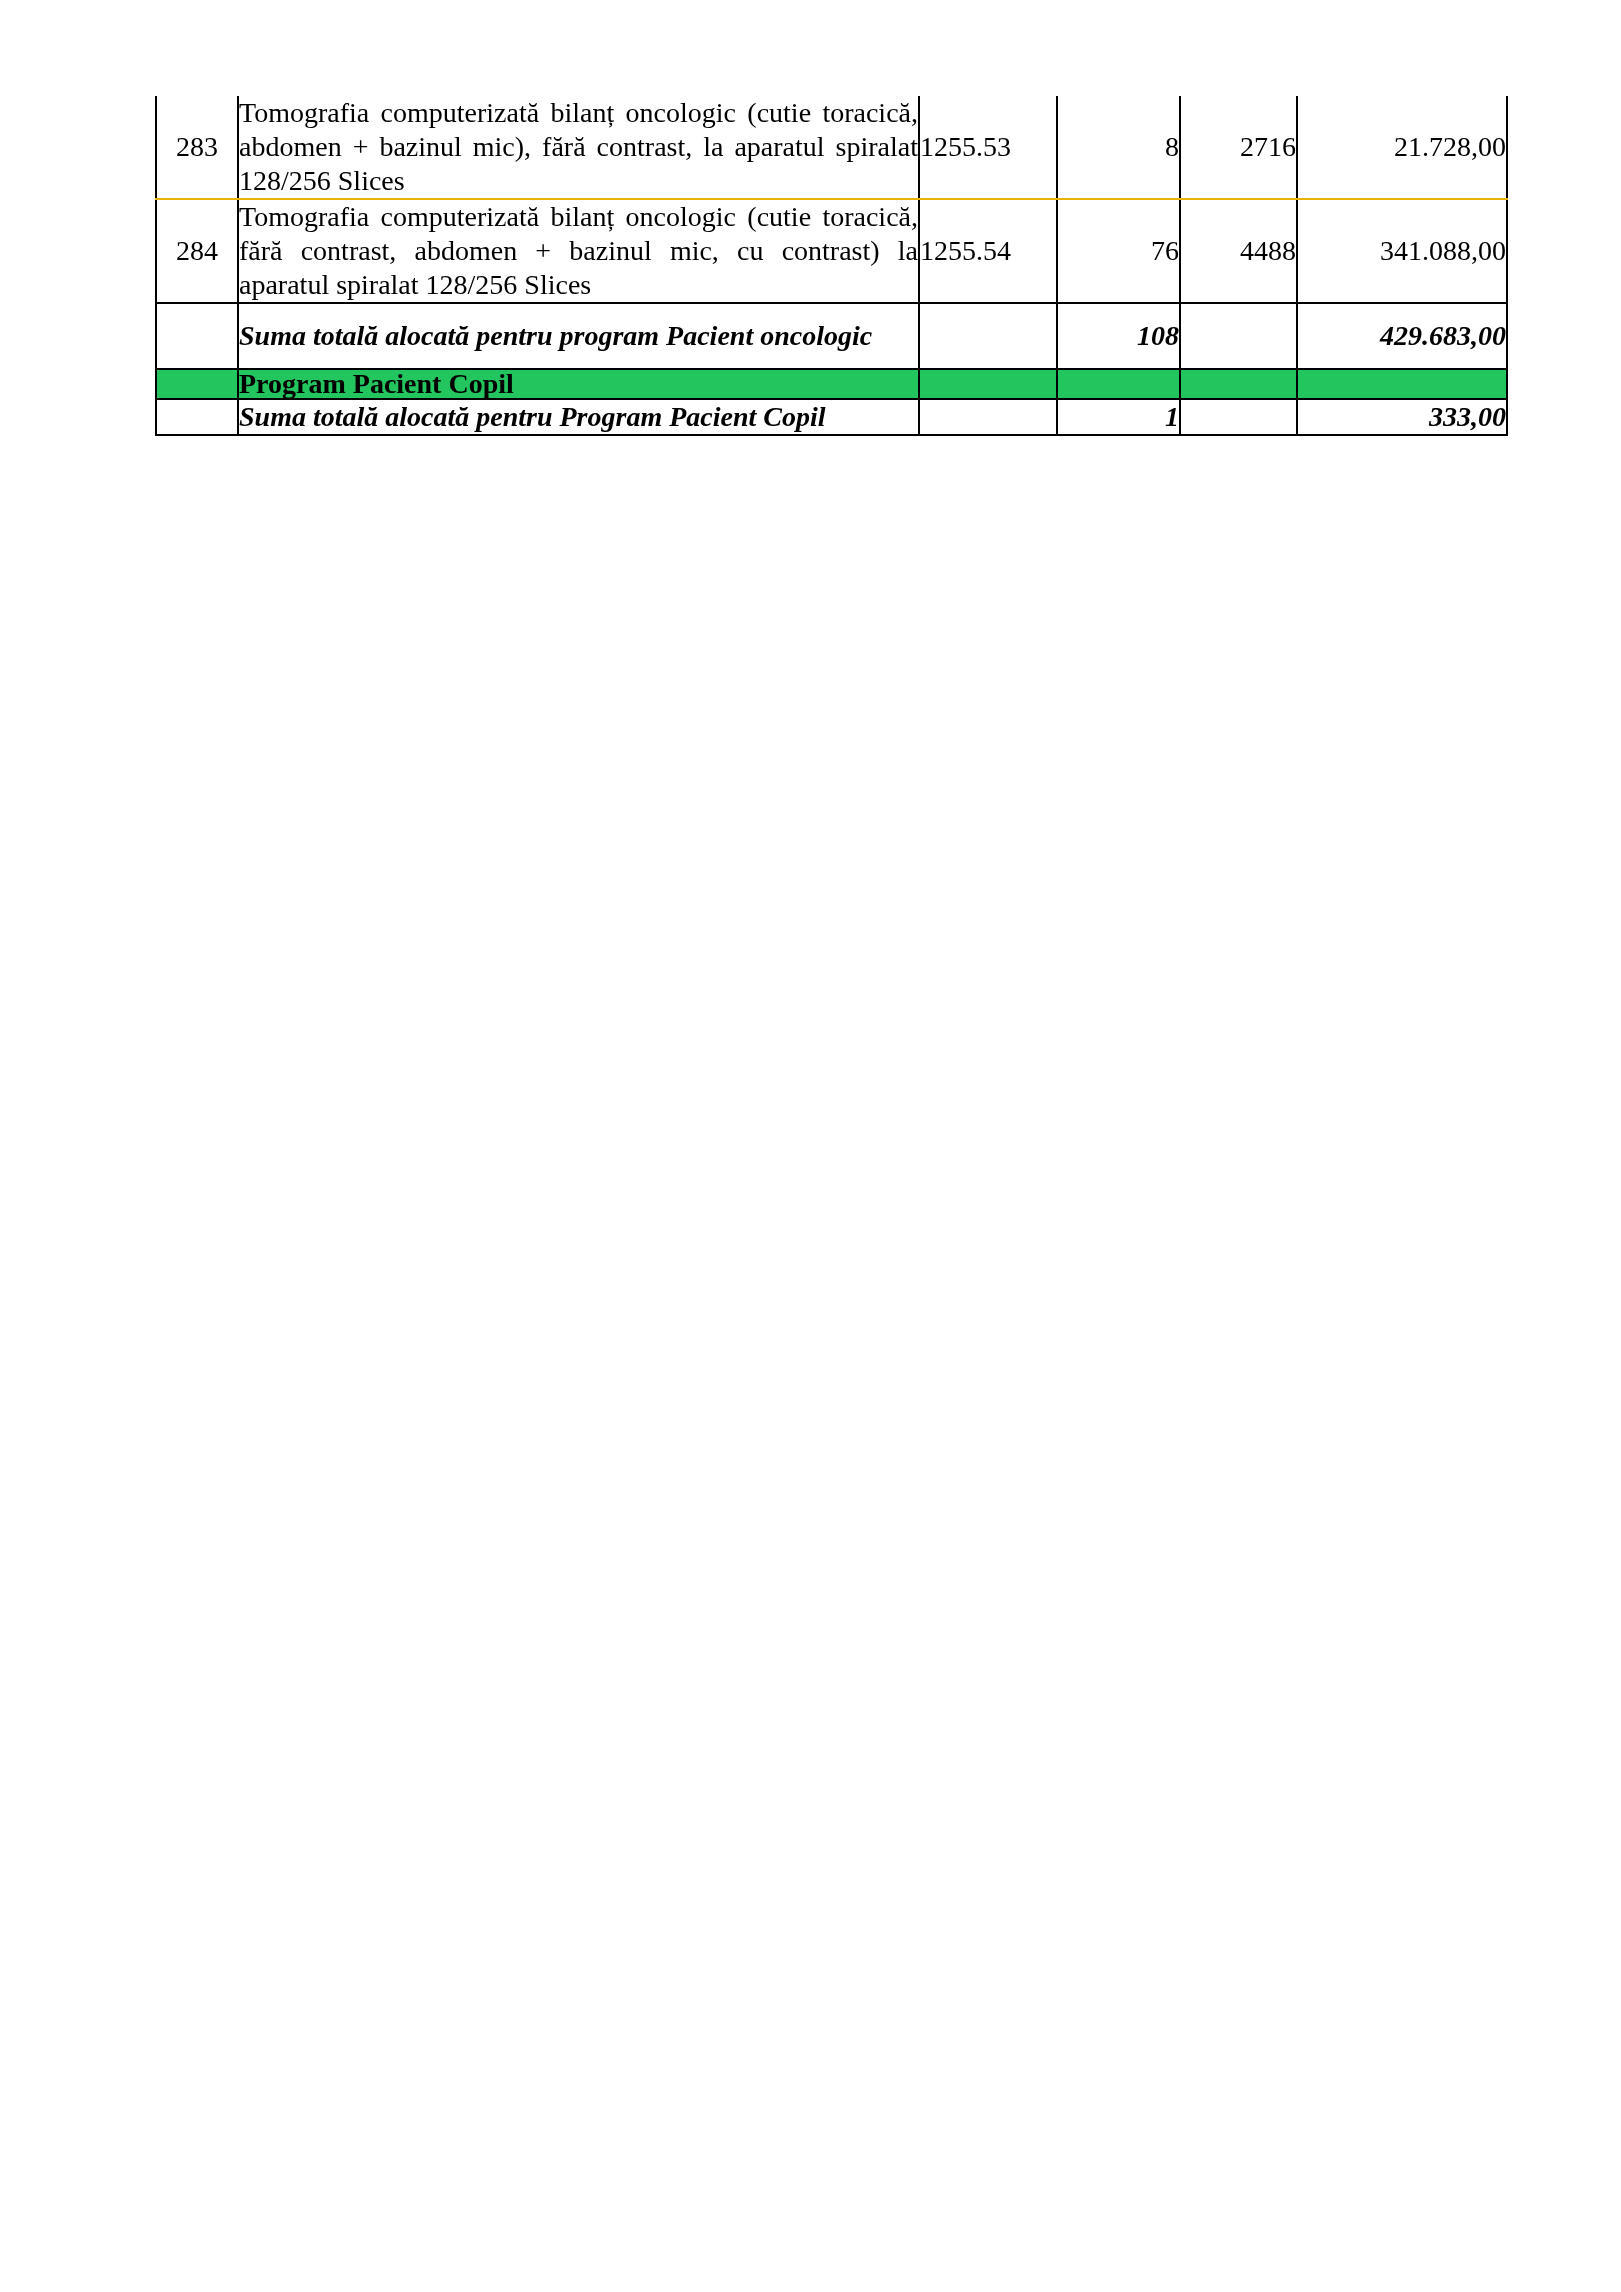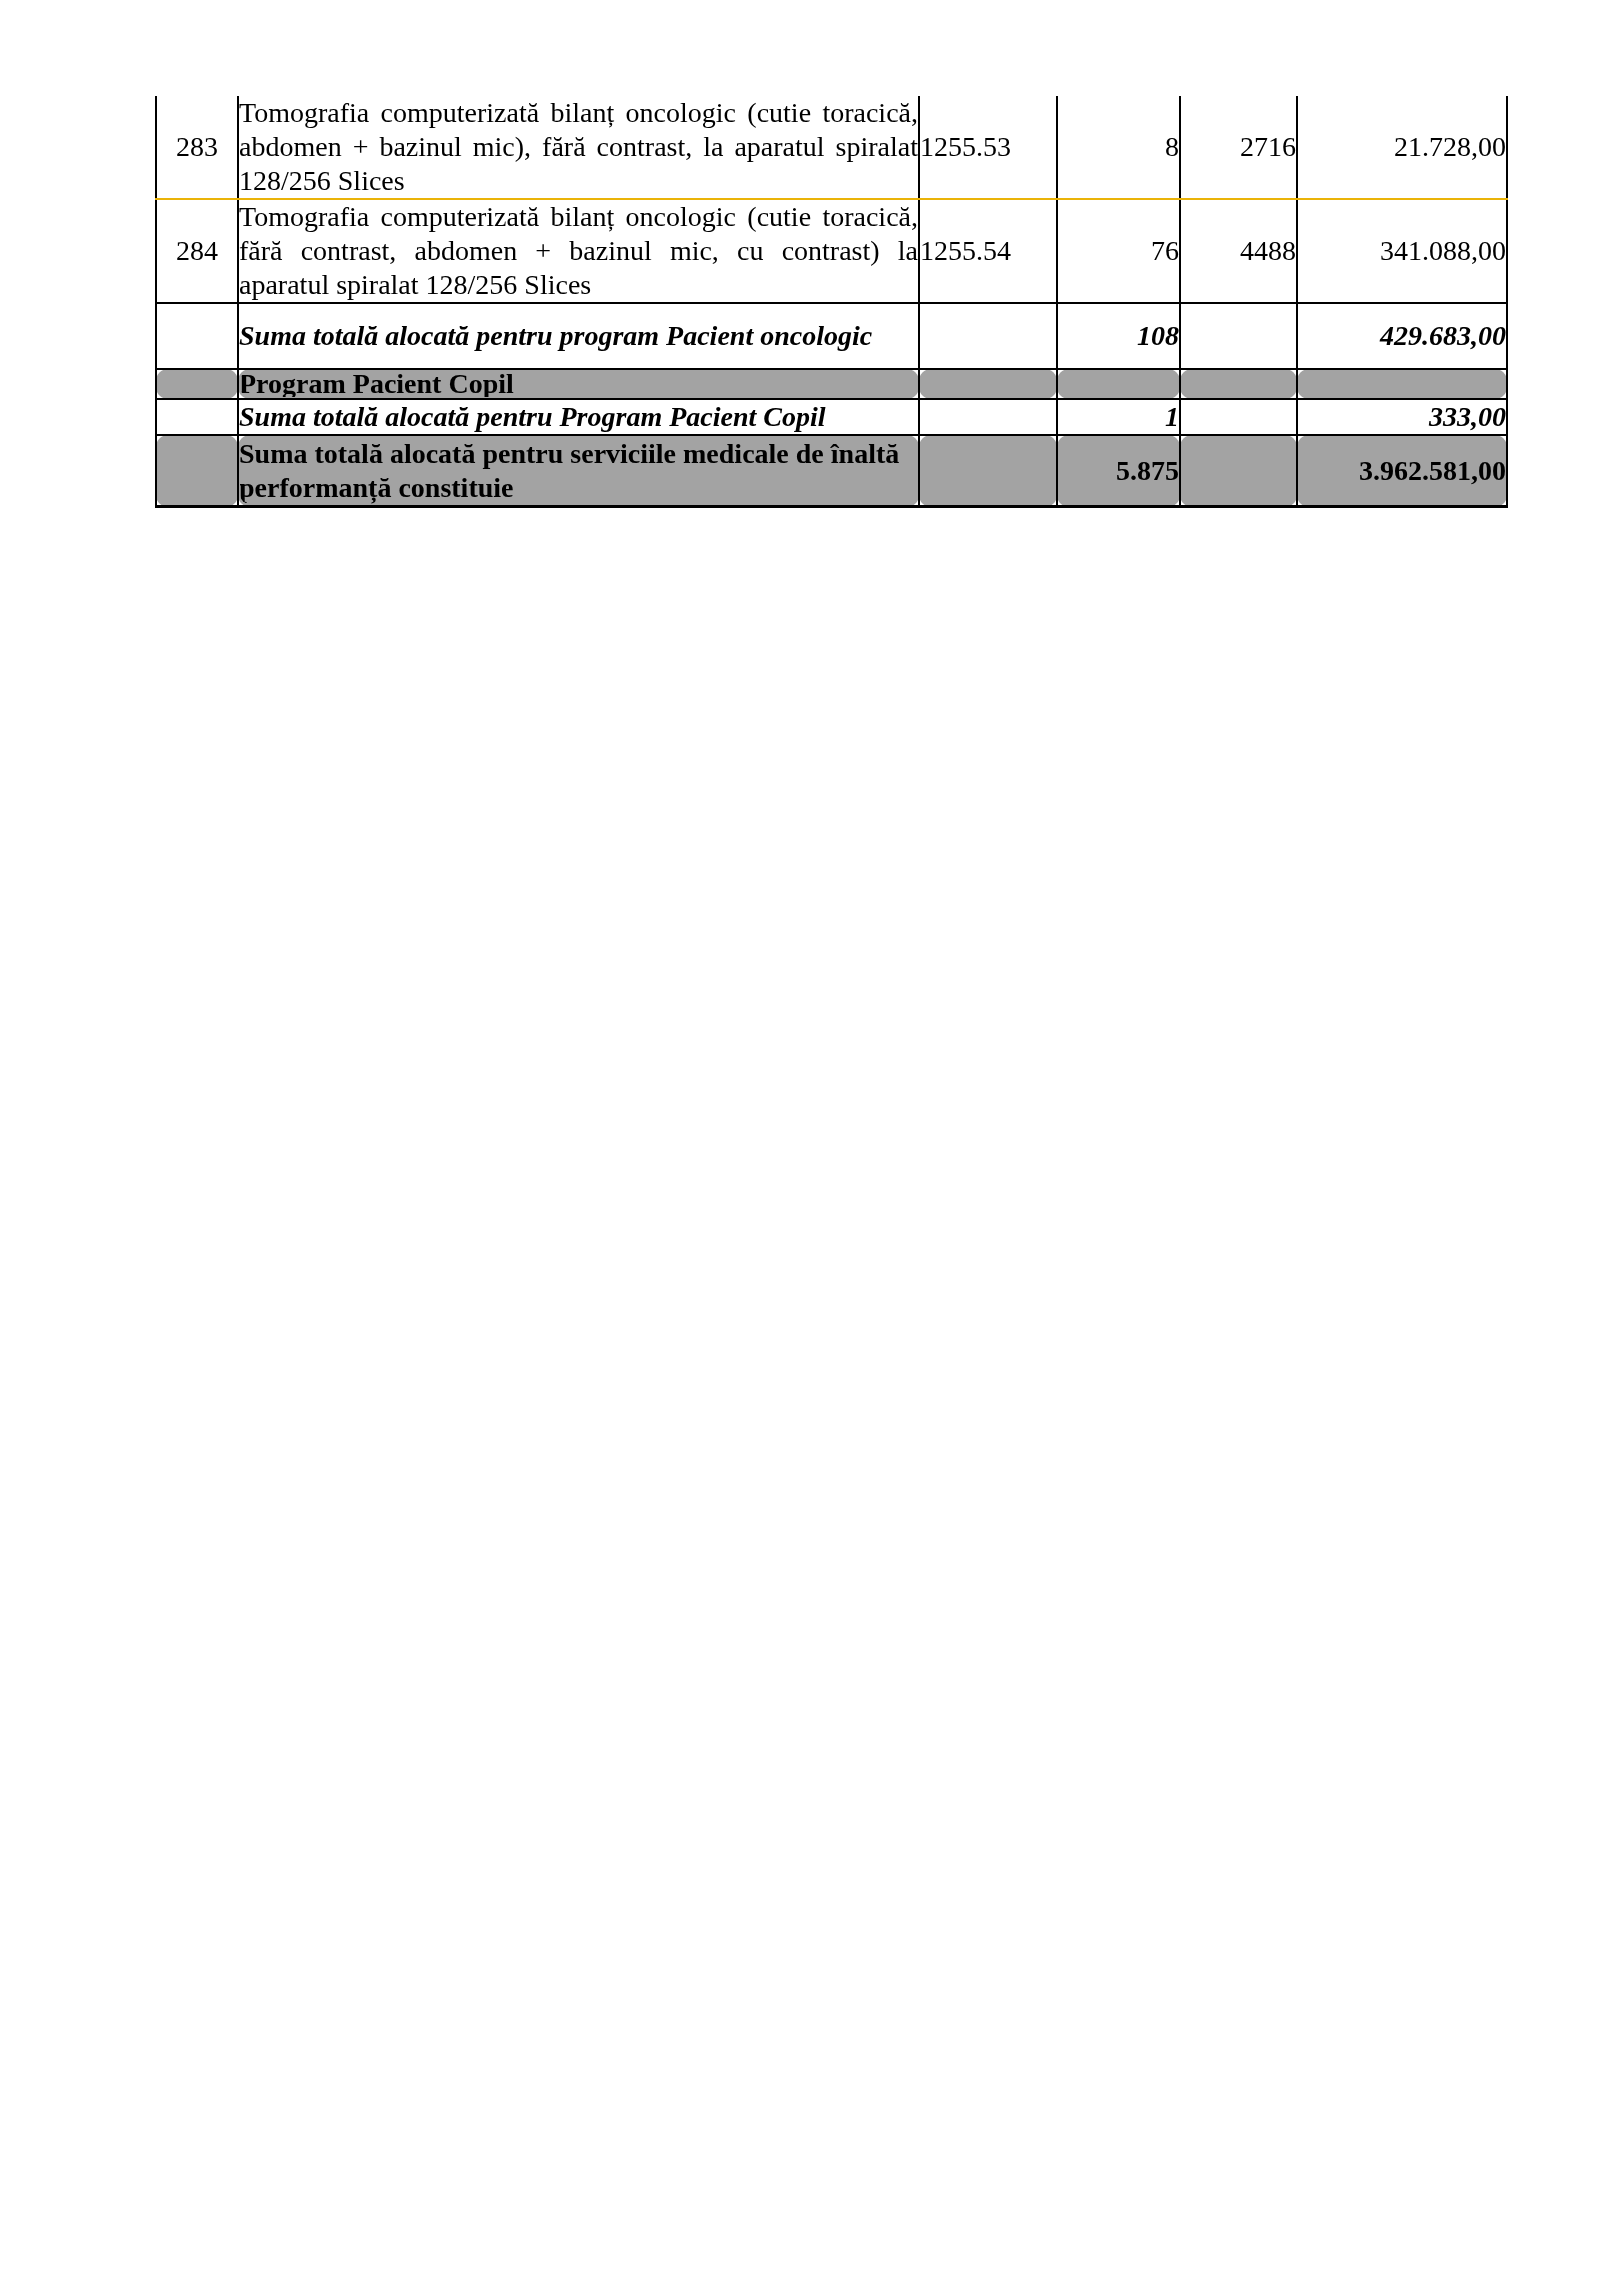--- a/index.html
+++ b/index.html
@@ -45,21 +45,21 @@
   
   tr.row-283 td        { height: 99px; border-bottom: 2px solid #eab308; }
   tr.row-284 td        { height: 102px; border-bottom: 2.9px solid #000; }
   tr.row-sum-onc td    { height: 64px;  border-bottom: 2.9px solid #000; }
   tr.row-program td    { height: 24.5px;  border-bottom: 2.9px solid #000; line-height: 28px; }
   tr.row-229 td        { height: 29px;  border-bottom: 2.9px solid #000; }
   tr.row-sum-copil td  { height: 30px;  border-bottom: 2.9px solid #000; }
   tr.row-total td      { height: 69px;  border-bottom: 3.9px solid #000; }
 
   
-  tr.shaded td { background: #a3a3a3; border-radius: 12px; }
+  tr.shaded td { background: #22c55e; }
 
   
   tr.bi td   { font-weight: bold; font-style: italic; margin-left: 17px; }
   tr.bold td { font-weight: bold; }
 
   
   td.c-num    { text-align: center; padding: 0 3.9px 2px 3.9px; }
   td.c-desc   { text-align: left;  padding: 2px 9.8px 2px 8.8px; }
   td.c-code   { text-align: left;  padding-left: 13.7px; }
   td.c-count  { text-align: right; padding-right: 17.6px; }
@@ -117,24 +117,16 @@
         <td class="c-sum"></td>
       </tr>
       <tr class="row-sum-copil bi">
         <td class="c-num"></td>
         <td class="c-desc">Suma totală alocată pentru Program Pacient Copil</td>
         <td class="c-code"></td>
         <td class="c-count">1</td>
         <td class="c-tariff"></td>
         <td class="c-sum">333,00</td>
       </tr>
-      <tr class="row-total bold shaded">
-        <td class="c-num"></td>
-        <td class="c-desc">Suma totală alocată pentru serviciile medicale de înaltă performanță constituie</td>
-        <td class="c-code"></td>
-        <td class="c-count">5.875</td>
-        <td class="c-tariff"></td>
-        <td class="c-sum">3.962.581,00</td>
-      </tr>
     </tbody>
   </table>
 </div>
 
 
 </body></html>

